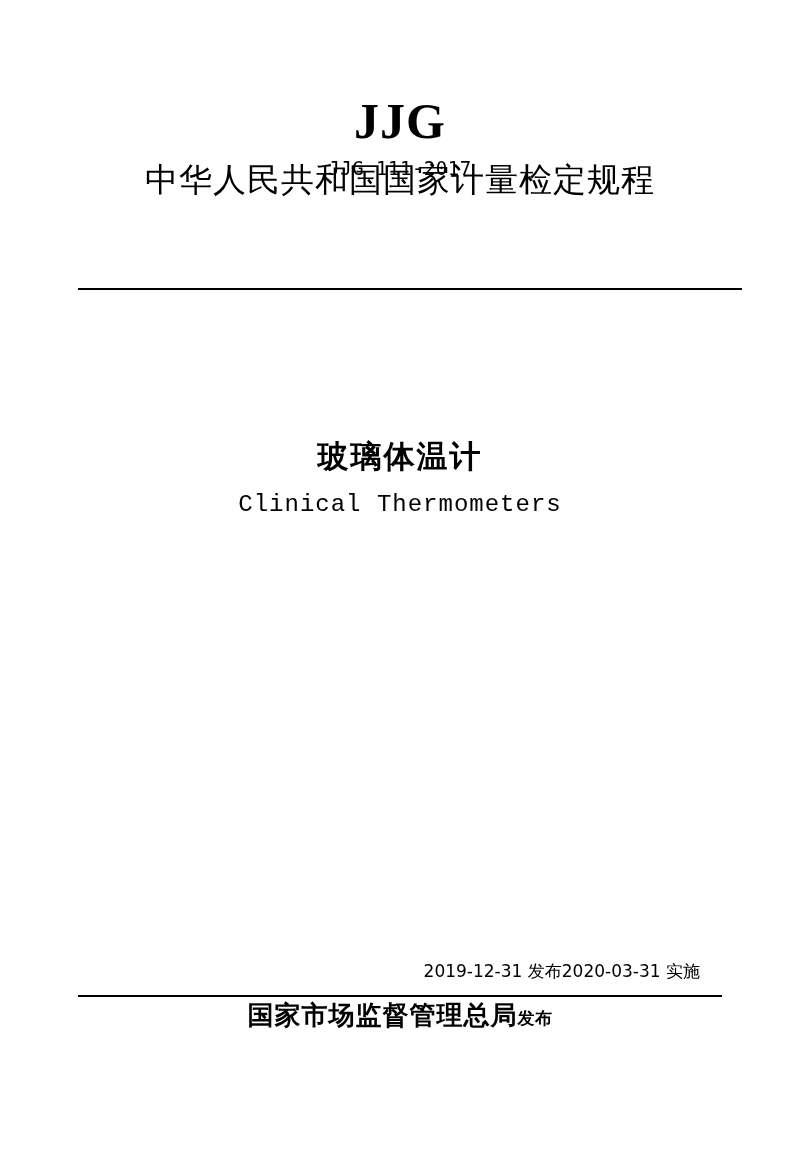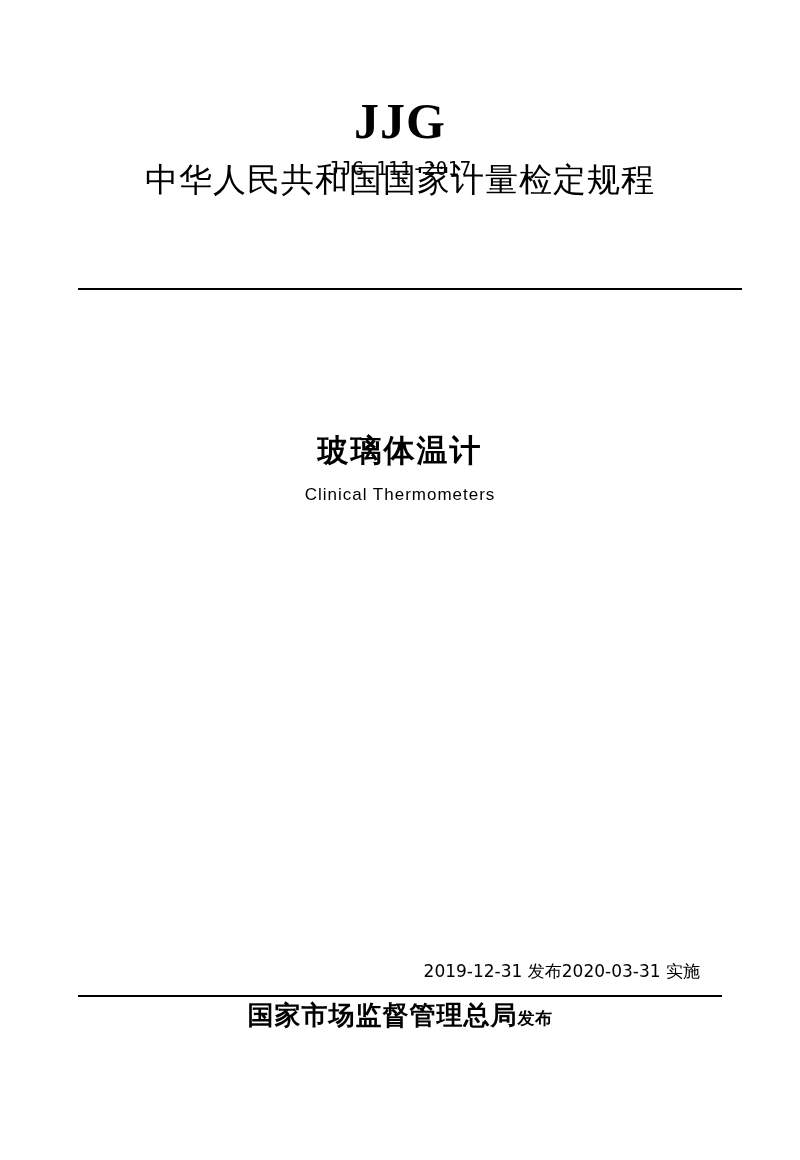--- a/index.html
+++ b/index.html
@@ -79,27 +79,27 @@
     right: 0;
     top: 432px;
     text-align: center;
   }
 
   .doc-title-cn {
     font-family: "DejaVu Sans", sans-serif;
     font-size: 31px;
     font-weight: bold;
     letter-spacing: 2px;
-    margin: 0 0 16px 0;
+    margin: 6px 0 16px 0;
     line-height: 1.2;
   }
 
   .doc-title-en {
-    font-family: Liberation Sans, sans-serif;
-    font-size: 17px;
+    font-family: Liberation Mono, monospace;
+    font-size: 24px;
     letter-spacing: 1px;
     margin: 0;
     line-height: 1.2;
   }
 
   
   .footer-dates {
     position: absolute;
     left: 100px;
     width: 600px;

